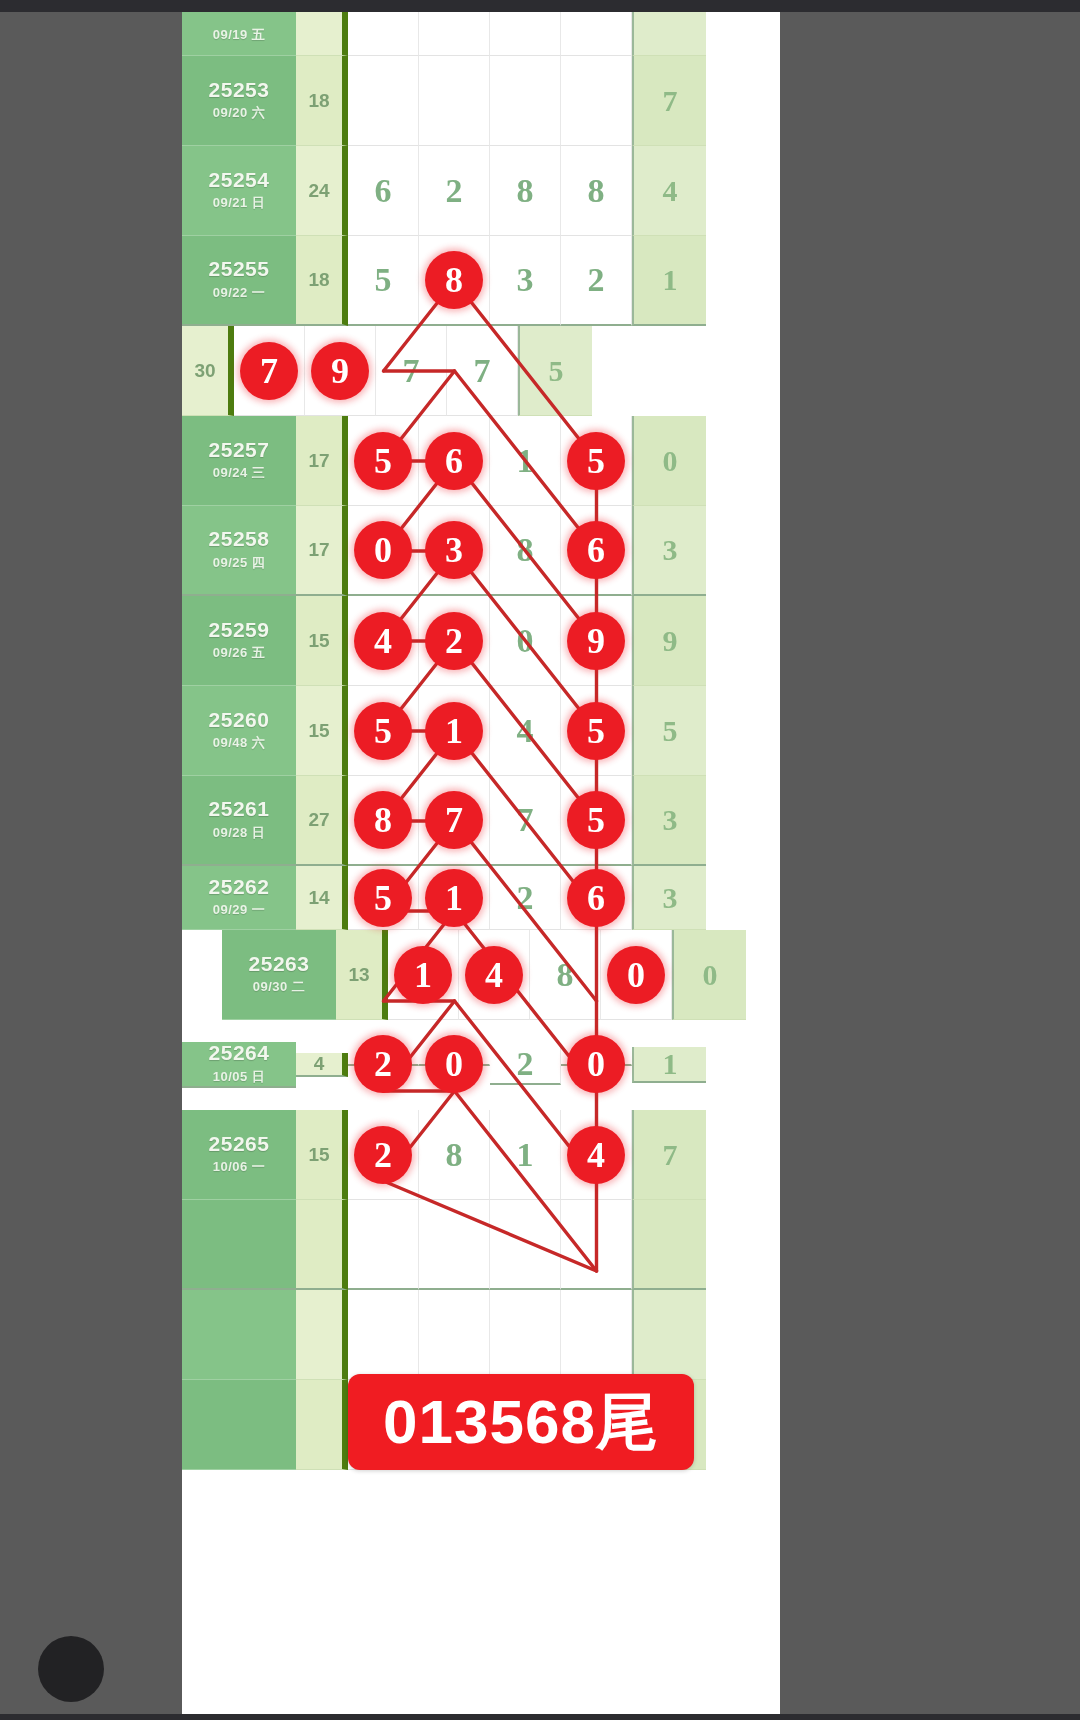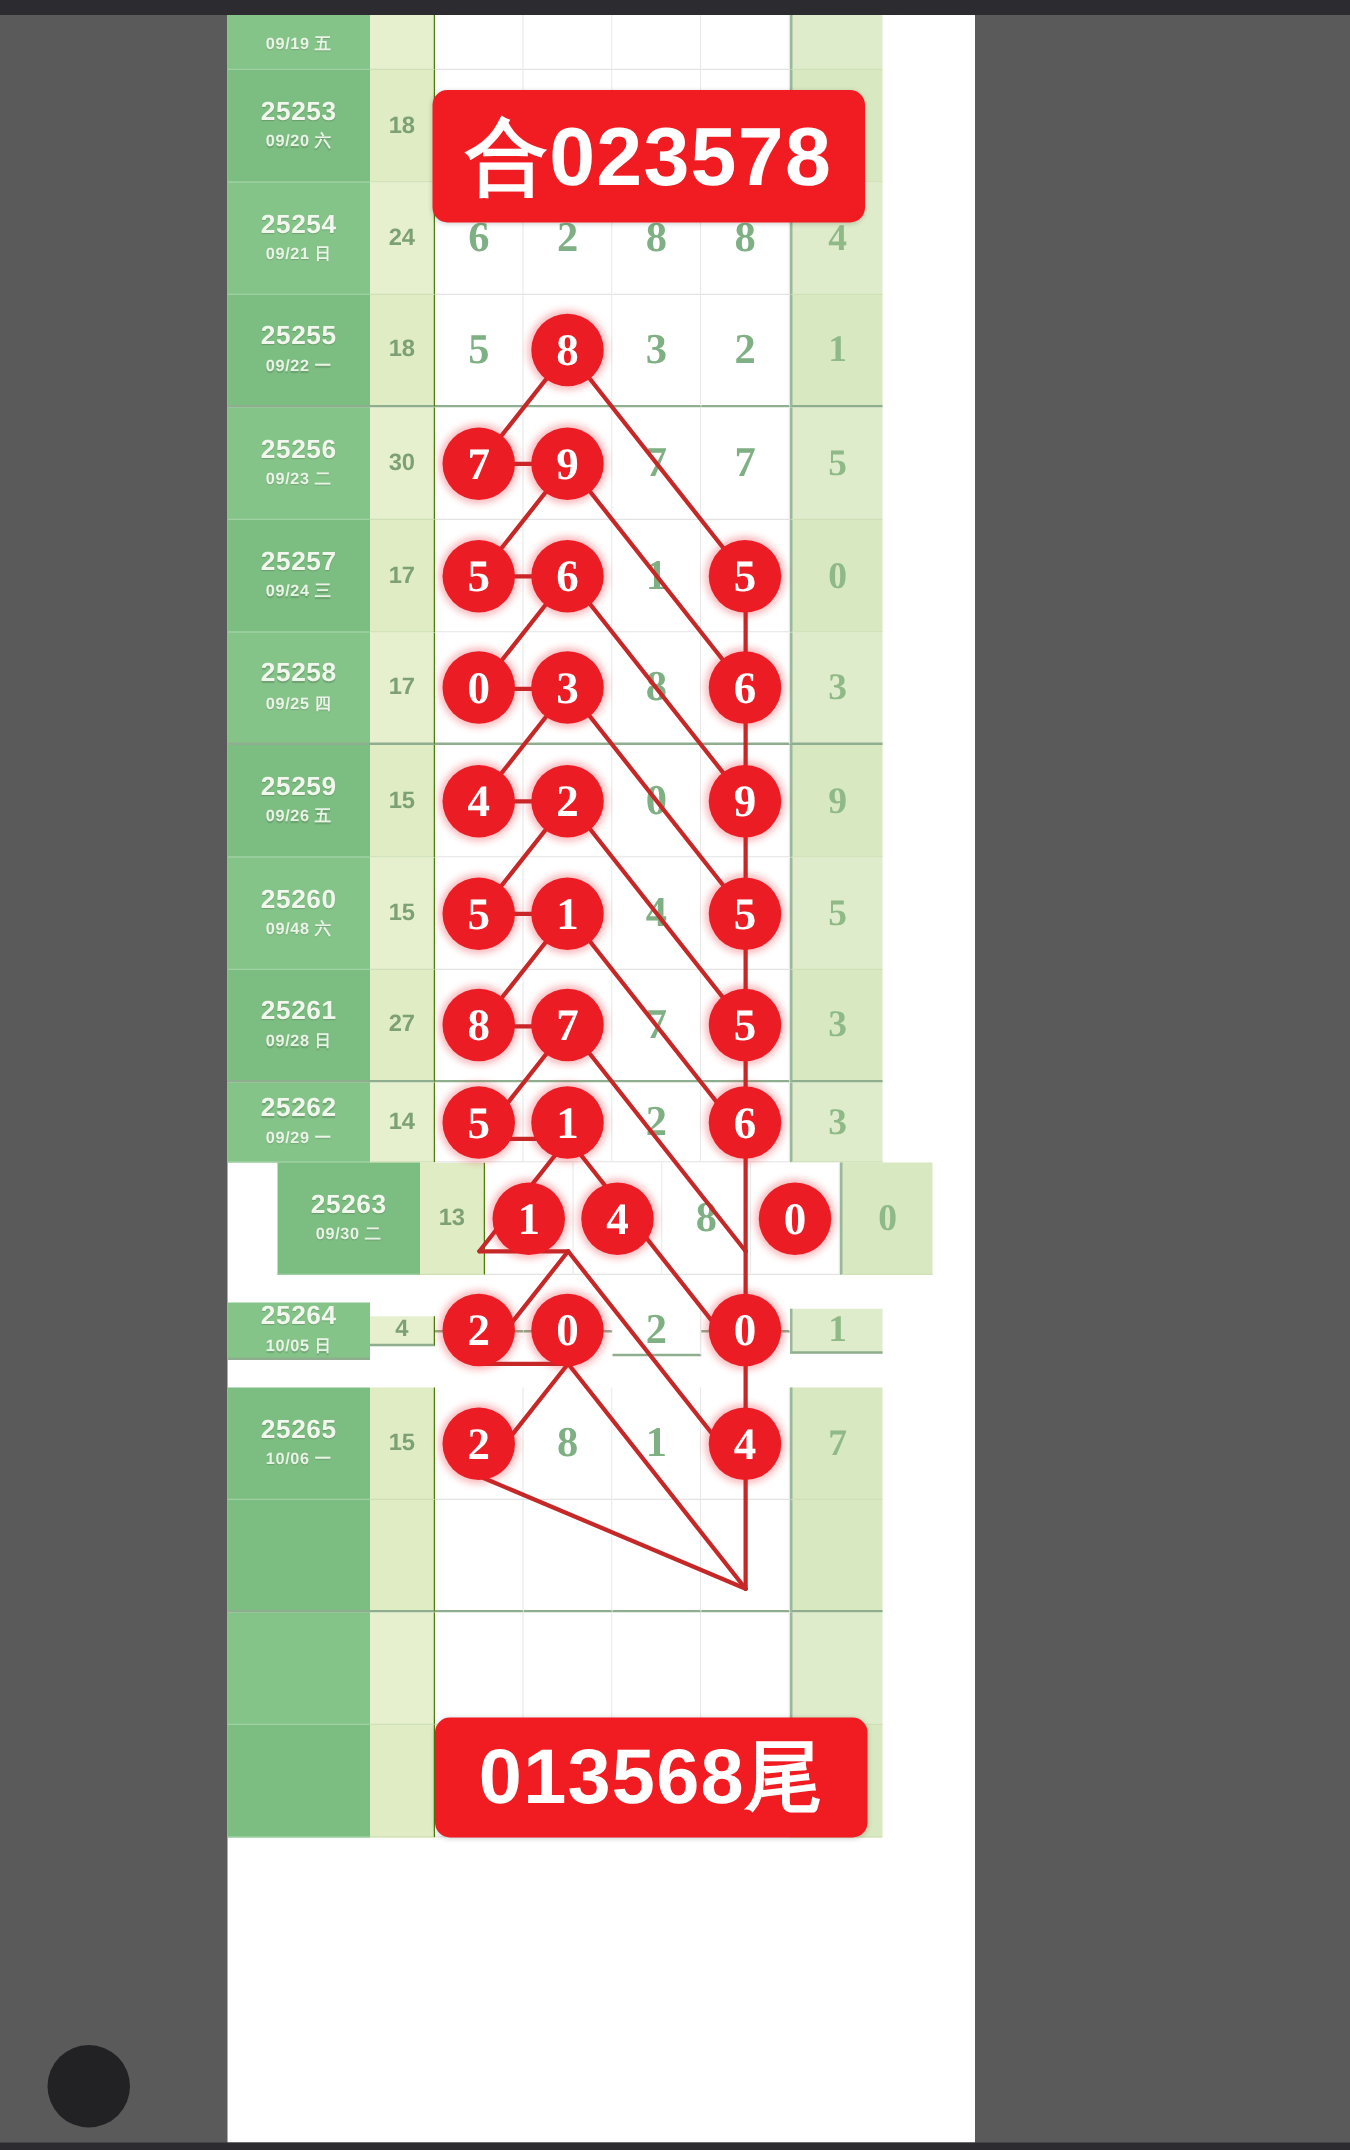--- a/index.html
+++ b/index.html
@@ -27,21 +27,21 @@
     border-bottom:1px solid #9fd0a2;
     display:flex;flex-direction:column;align-items:center;justify-content:center;
     text-shadow:0 1px 1px rgba(0,0,0,.18);
   }
   .c-issue.alt{background:#7cbd81;justify-content:center;}
   .issue-no{font-size:21px;font-weight:bold;letter-spacing:.5px;line-height:1.05;}
   .issue-date{font-size:13px;font-weight:bold;opacity:.92;margin-top:3px;letter-spacing:.5px;}
 
   .c-sum{
     width:52px;flex:0 0 52px;background:#e6f0cf;color:#7da174;
-    box-sizing:border-box;border-bottom:1px solid #cfe0b6;border-right:1px solid #4d7c0f;
+    box-sizing:border-box;border-bottom:1px solid #cfe0b6;border-right:6px solid #4d7c0f;
     display:flex;align-items:center;justify-content:center;
     font-size:19px;font-weight:bold;
   }
   .c-sum.alt{background:#dfecc4;}
 
   .c-ball{
     width:71px;flex:0 0 71px;background:#ffffff;box-sizing:border-box;
     border-bottom:1px solid #e3e3e3;border-right:1px solid #e8e8e8;
     display:flex;align-items:center;justify-content:center;position:relative;
   }
@@ -157,24 +157,20 @@
         </div>
         <div class="c-ball">
           <span class="num">3</span>
         </div>
         <div class="c-ball">
           <span class="num">2</span>
         </div>
         <div class="c-tail alt">1</div>
       </div>
       <div class="row" style="height: 90px;">
-        <div class="c-issue">
-          <div class="issue-no">25256</div>
-          <div class="issue-date">09/23 二</div>
-        </div>
         <div class="c-sum">30</div>
         <div class="c-ball">
           <div class="mark">7</div>
         </div>
         <div class="c-ball">
           <div class="mark">9</div>
         </div>
         <div class="c-ball">
           <span class="num">7</span>
         </div>
@@ -436,23 +432,20 @@
       <line x1="414.5" y1="539" x2="414.5" y2="629" stroke="#c62828" stroke-width="3.4" stroke-linecap="round"></line>
       <line x1="414.5" y1="629" x2="414.5" y2="719" stroke="#c62828" stroke-width="3.4" stroke-linecap="round"></line>
       <line x1="414.5" y1="719" x2="414.5" y2="809" stroke="#c62828" stroke-width="3.4" stroke-linecap="round"></line>
       <line x1="414.5" y1="809" x2="414.5" y2="899" stroke="#c62828" stroke-width="3.4" stroke-linecap="round"></line>
       <line x1="414.5" y1="899" x2="414.5" y2="989" stroke="#c62828" stroke-width="3.4" stroke-linecap="round"></line>
       <line x1="414.5" y1="989" x2="414.5" y2="1079" stroke="#c62828" stroke-width="3.4" stroke-linecap="round"></line>
       <line x1="414.5" y1="1079" x2="414.5" y2="1169" stroke="#c62828" stroke-width="3.4" stroke-linecap="round"></line>
       <line x1="414.5" y1="1169" x2="414.5" y2="1259" stroke="#c62828" stroke-width="3.4" stroke-linecap="round"></line>
     </svg>
 
-  <div class="banner" id="banner-top">
-    <span>合023578</span>
-  </div>
 
   <div class="banner" id="banner-bottom">
     <span>013568尾</span>
   </div>
 </div>
 
 <div class="navbubble"></div>
 <div class="bottombar"></div>
 
 </body></html>

